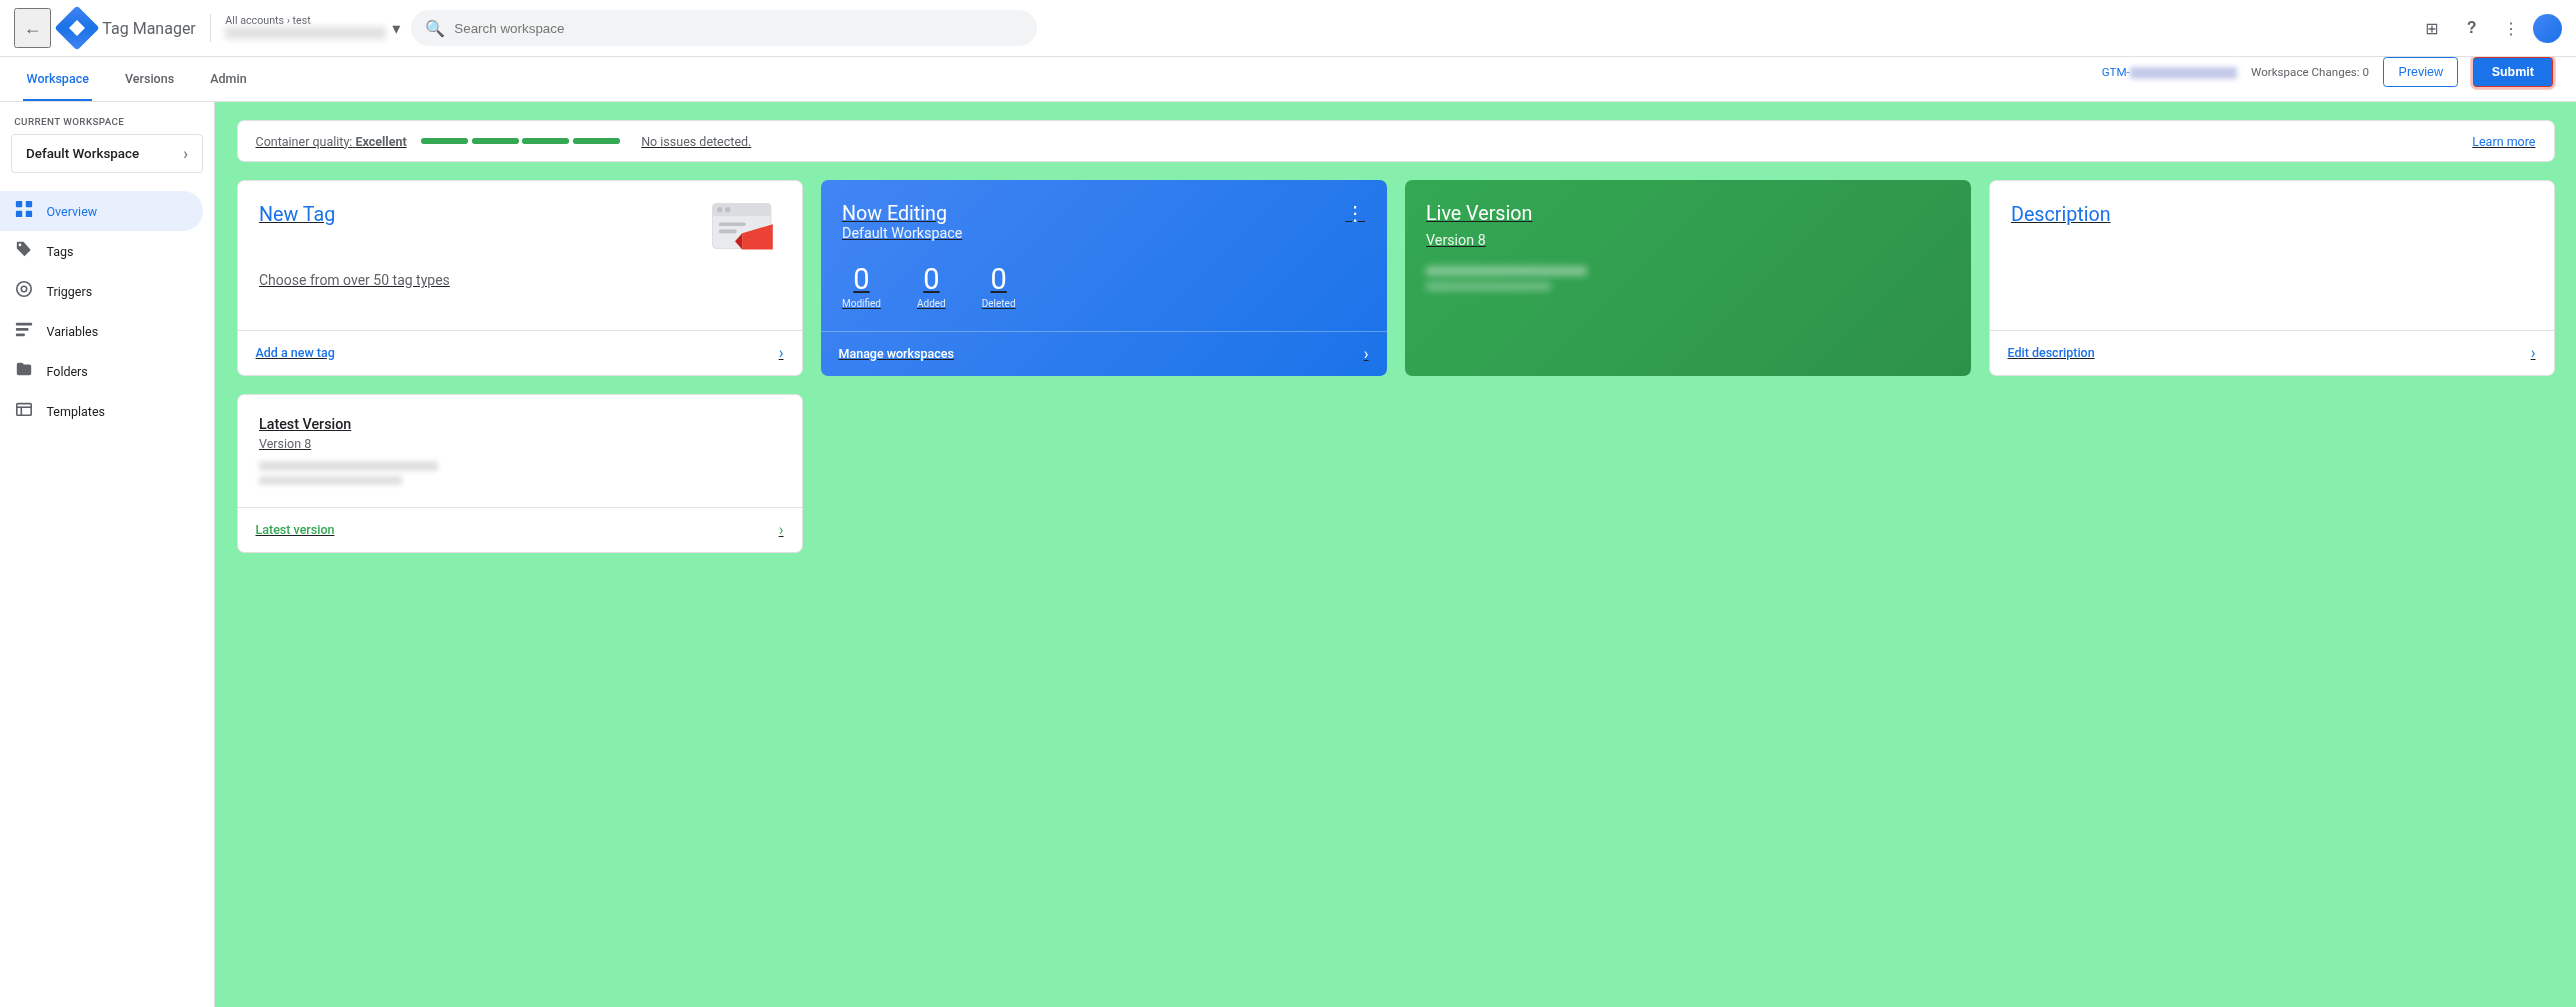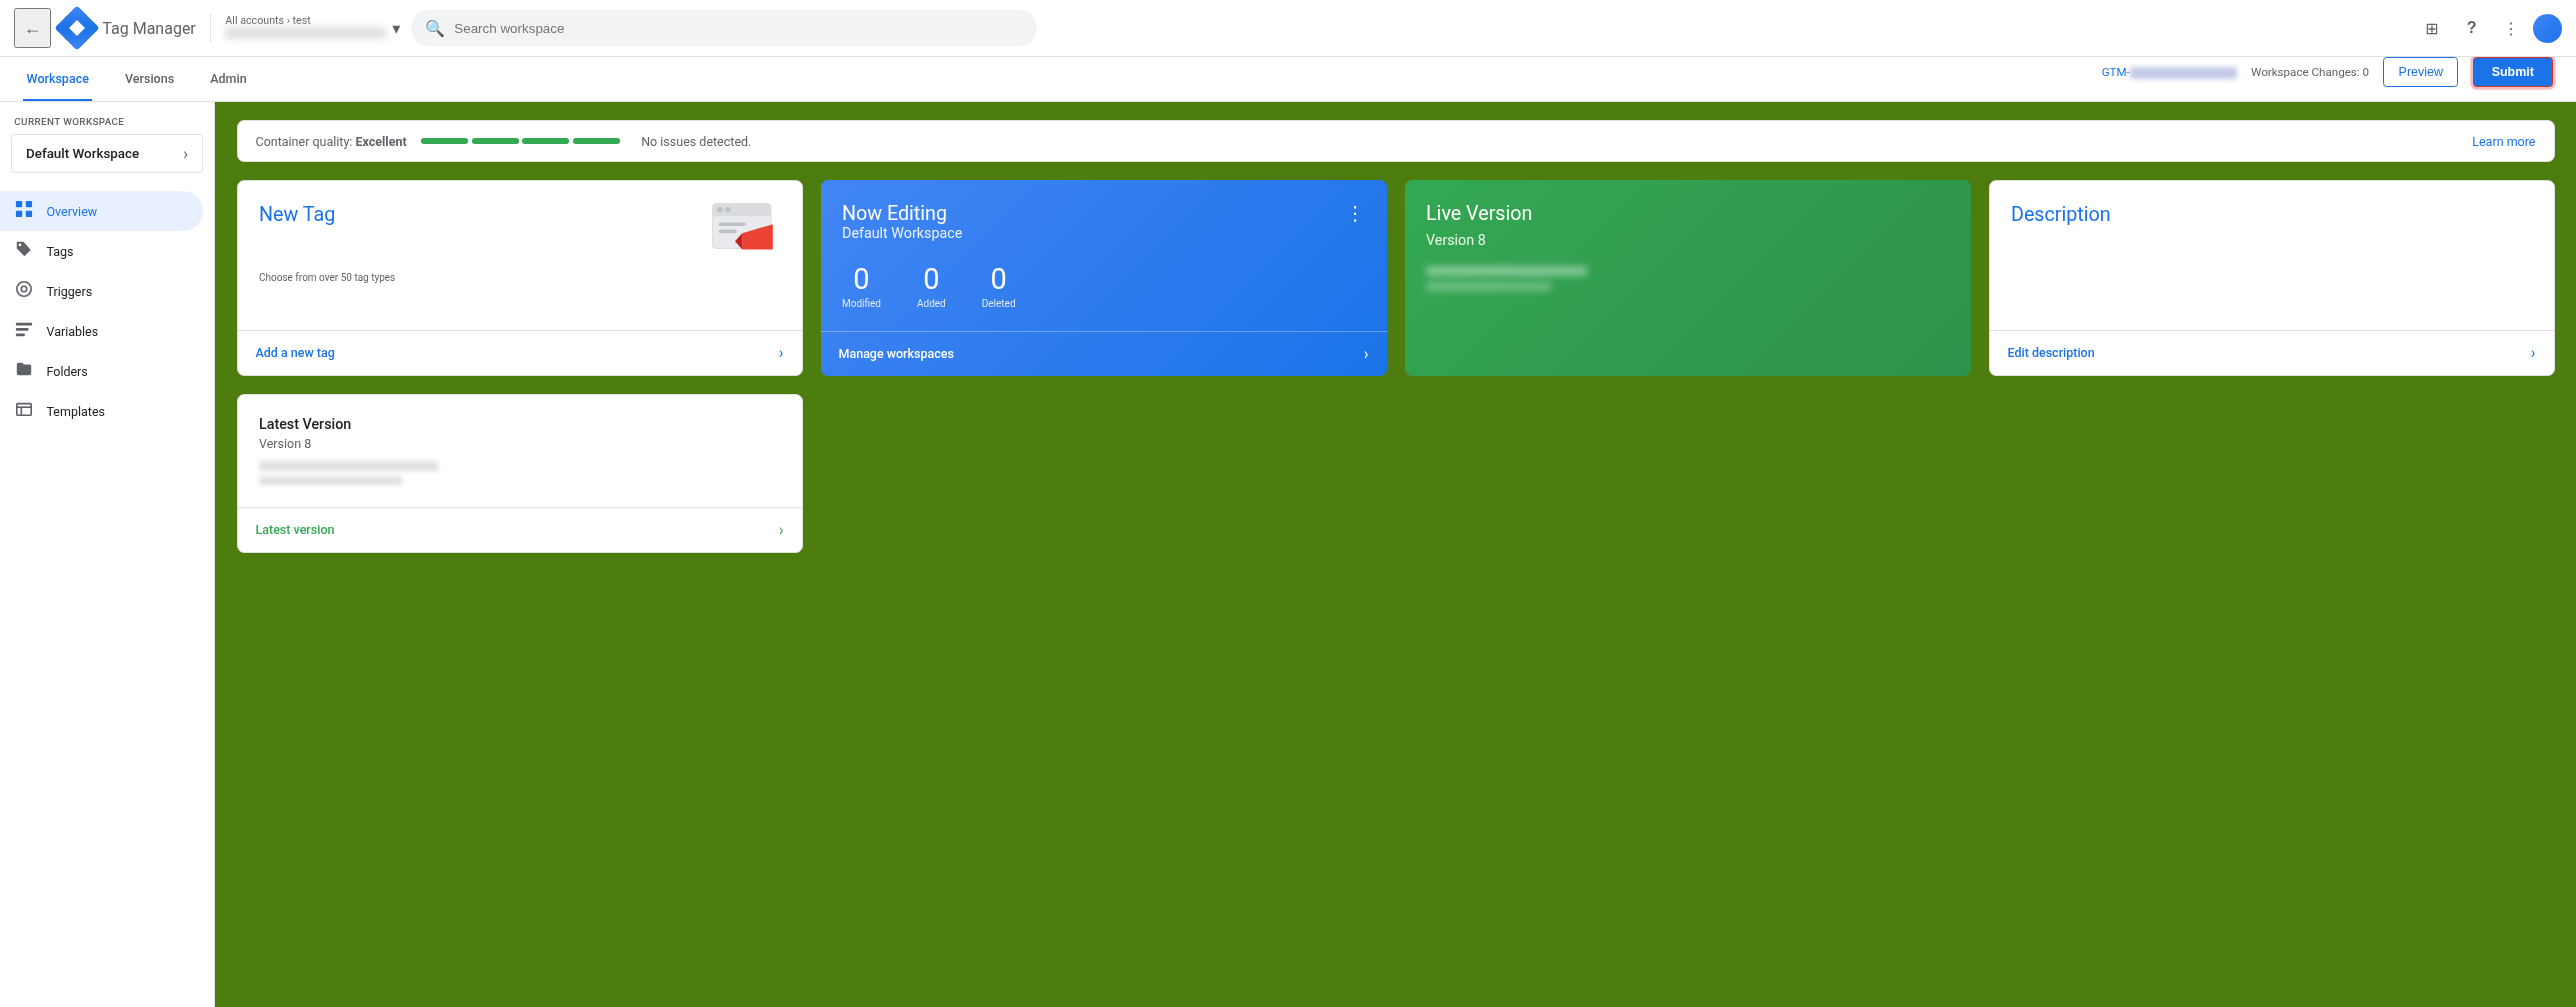--- a/index.html
+++ b/index.html
@@ -116,21 +116,21 @@
       display: flex; align-items: center; gap: 12.5px;
       padding: 9px 14.3px; cursor: pointer; border-radius: 0 21.5px 21.5px 0;
       margin-right: 10.7px; font-size: 12.5px; color: #202124;
     }
     .sidebar-item.active { background: #e8f0fe; color: #1a73e8; }
     .sidebar-item.active .sidebar-icon { color: #1a73e8; }
     .sidebar-icon { font-size: 16px; color: #5f6368; width: 19.7px; text-align: center; }
     .sidebar-label { font-size: 12.5px; }
 
     
-    .content-area { flex: 1; overflow-y: auto; padding: 18px 21.5px; background: #4d7c0f; }
+    .content-area { flex: 1; overflow-y: auto; padding: 18px 21.5px; background: #86efac; text-decoration: underline; }
 
     
     .quality-bar {
       background: #fff; border: 0.9px solid #e0e0e0; border-radius: 7.2px;
       padding: 12.5px 18px; margin-bottom: 18px;
       display: flex; align-items: center; gap: 14.3px;
     }
     .quality-text { font-size: 12.5px; color: #5f6368; }
     .quality-bars { display: flex; gap: 3.6px; align-items: center; }
     .quality-segment {
@@ -387,21 +387,21 @@
               <circle cx="22" cy="12" r="3" fill="#bdc1c6"></circle>
 
               <rect x="12" y="26" width="30" height="4" rx="2" fill="#bdc1c6"></rect>
               <rect x="12" y="34" width="20" height="4" rx="2" fill="#bdc1c6"></rect>
 
               <polygon points="38,38 72,28 72,56 38,56" fill="#ea4335"></polygon>
               <polygon points="38,38 38,56 30,47" fill="#c5221f"></polygon>
             </svg>
           </div>
           <div class="new-tag-card-title" style="color:#1a73e8;font-size:19.7px;font-weight:400;margin-bottom:7.2px;">New Tag</div>
-          <div class="new-tag-desc" style="color:#5f6368;font-size:10px;clear:both;">Choose from over 50 tag types</div>
+          <div class="new-tag-desc" style="color:#5f6368;font-size:14px;clear:both;">Choose from over 50 tag types</div>
         </div>
         <div class="card-footer">
           <span class="card-footer-link">Add a new tag</span>
           <span class="card-footer-chevron">›</span>
         </div>
       </div>
 
       <div class="card now-editing-card">
         <div class="card-body">
           <div class="now-editing-header">

